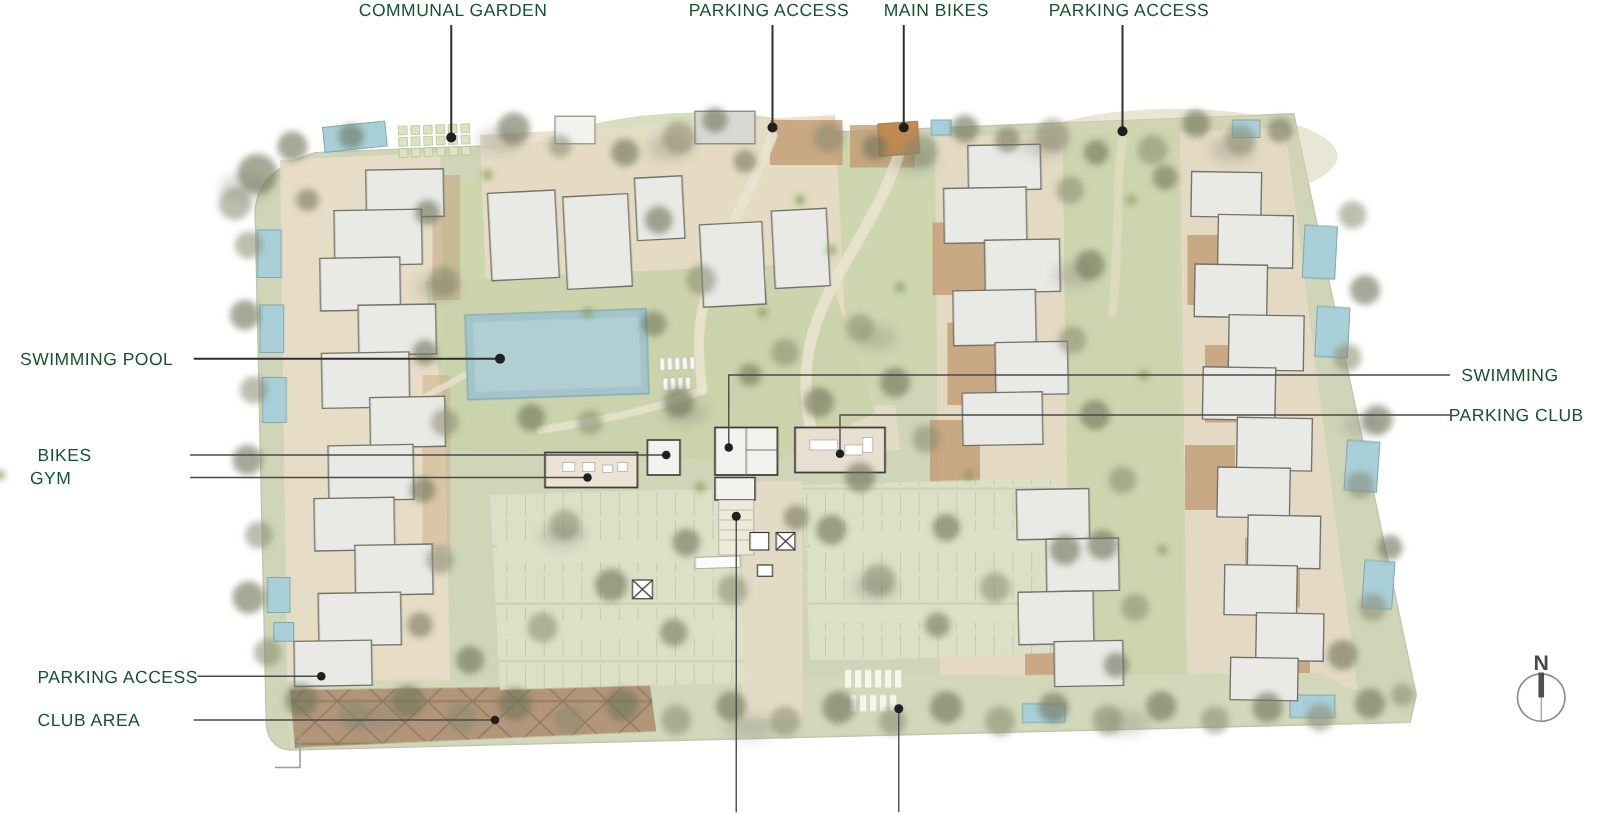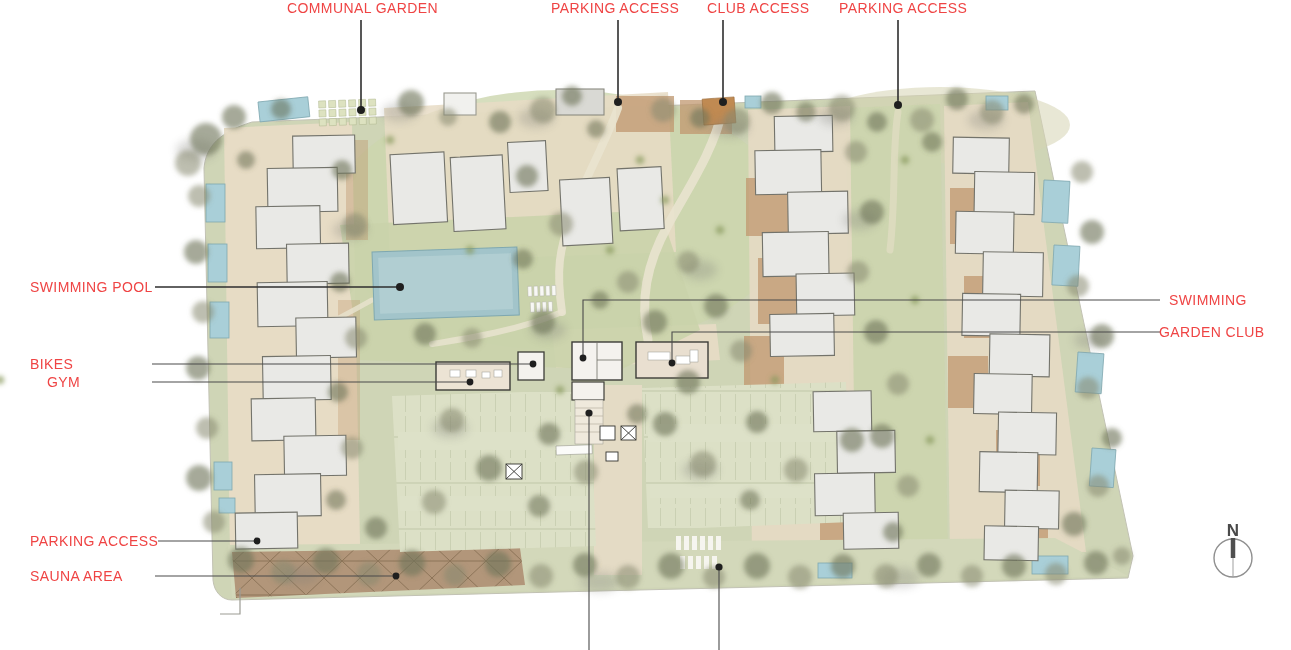--- a/index.html
+++ b/index.html
@@ -7,21 +7,21 @@
     position:relative;
     width:1291px;height:650px;
     background:#ffffff;
     overflow:hidden;
     font-family:"Liberation Sans",sans-serif;
   }
   .stage svg{position:absolute;left:0;top:0;}
   .map-label{
     position:absolute;
     font:400 14px/16px "Liberation Sans",sans-serif;
-    color:#ef4444;
+    color:#14532d;
     letter-spacing:.4px;
     white-space:pre;
     user-select:none;
   }
 </style>
 </head>
 <body>
 
 <div class="stage">
 
@@ -439,22 +439,22 @@
   <g>
     <circle cx="1233" cy="558" r="19" fill="none" stroke="#8f8f8f" stroke-width="1.4"></circle>
     <line x1="1233" y1="538" x2="1233" y2="558" stroke="#4f4f4f" stroke-width="4.5"></line>
     <line x1="1233" y1="558" x2="1233" y2="577" stroke="#9f9f9f" stroke-width="1"></line>
     <text x="1233" y="536" text-anchor="middle" font-family="Liberation Sans, sans-serif" font-size="17" font-weight="bold" fill="#4a4a4a">N</text>
   </g>
 </svg>
 
   <div class="map-label" style="left:287px;top:0">COMMUNAL GARDEN</div>
   <div class="map-label" style="left:551px;top:0">PARKING ACCESS</div>
-  <div class="map-label" style="left:707px;top:0">CLUB ACCESS</div>
+  <div class="map-label" style="left:707px;top:0">MAIN BIKES</div>
   <div class="map-label" style="left:839px;top:0">PARKING ACCESS</div>
-  <div class="map-label" style="left:30px;top:279px">SWIMMING POOL</div>
+  <div class="map-label" style="left:16px;top:279px">SWIMMING POOL</div>
   <div class="map-label" style="left:30px;top:356px">BIKES</div>
-  <div class="map-label" style="left:47px;top:374px">GYM</div>
+  <div class="map-label" style="left:24px;top:374px">GYM</div>
   <div class="map-label" style="left:1169px;top:292px">SWIMMING</div>
-  <div class="map-label" style="left:1159px;top:324px">GARDEN CLUB</div>
+  <div class="map-label" style="left:1159px;top:324px">PARKING CLUB</div>
   <div class="map-label" style="left:30px;top:533px">PARKING ACCESS</div>
-  <div class="map-label" style="left:30px;top:568px">SAUNA AREA</div>
+  <div class="map-label" style="left:30px;top:568px">CLUB AREA</div>
 </div>
 
 </body></html>

